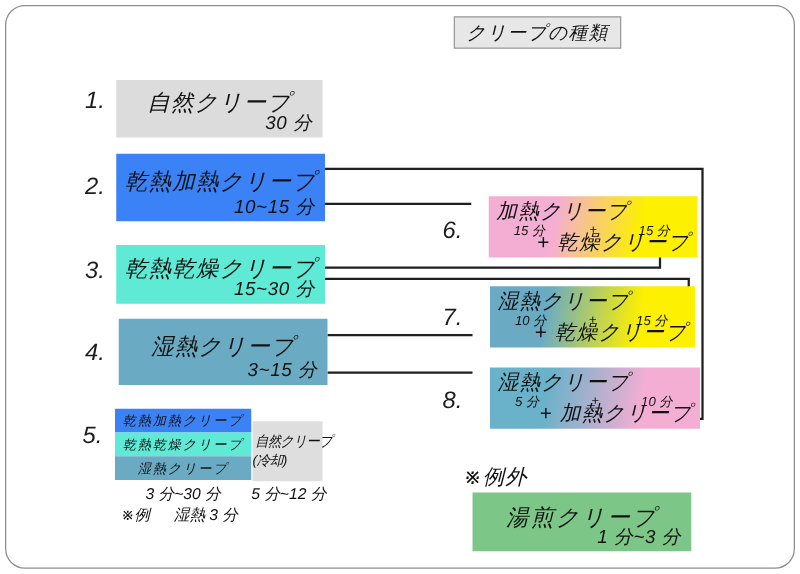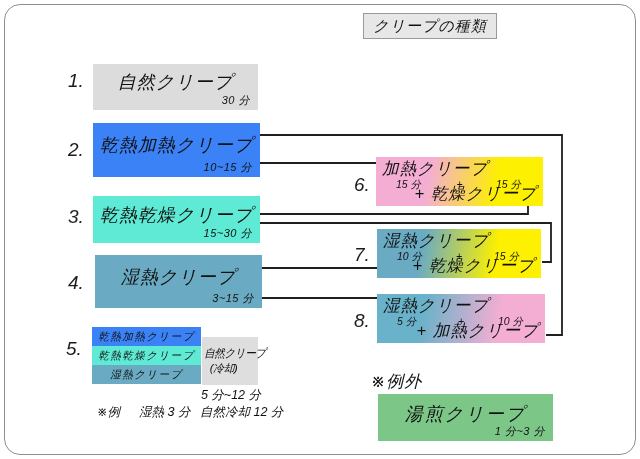--- a/index.html
+++ b/index.html
@@ -6,37 +6,37 @@
   body{font-family:"Liberation Sans","DejaVu Sans",sans-serif;color:#111;}
   .canvas{position:relative;width:640px;height:459px;background:#fff;overflow:hidden;}
   .frame{position:absolute;left:4px;top:4px;width:630px;height:449px;border:1.5px solid #8e8e8e;border-radius:16px;}
   .lines{position:absolute;left:0;top:0;z-index:0;}
   .abs{position:absolute;box-sizing:border-box;z-index:1;font-style:italic;}
   .titlebox{left:363px;top:13px;width:134px;height:26px;background:#e7e7e7;border:1px solid #9a9a9a;
             display:flex;align-items:center;justify-content:center;font-size:15px;letter-spacing:1px;}
   .num{font-size:19px;color:#1c1c1c;z-index:1;}
   .step{display:flex;align-items:center;justify-content:center;padding-bottom:10px;}
   .step .lab{font-size:18px;letter-spacing:1px;}
-  .time{position:absolute;right:8px;bottom:2px;font-size:11px;letter-spacing:0.5px;}
+  .time{position:absolute;right:8px;bottom:2px;font-size:15px;letter-spacing:0.5px;}
   .bg-gray{background:#dcdcdc;}
   .bg-pink{background:#3b82f6;}
   .bg-yellow{background:#5eead4;}
   .bg-teal{background:#68accc;background:#6aabc3;}
   .bg-green{background:#7cc787;}
   .g-pink-yellow{background:linear-gradient(100deg,#f4aed3 32%,#fdf000 72%);}
   .g-teal-yellow{background:linear-gradient(100deg,#6aabc3 28%,#fdf000 72%);}
   .g-teal-pink{background:linear-gradient(100deg,#6ab2c9 28%,#f4aed3 72%);}
   .layer{width:109px;height:19px;display:flex;align-items:center;justify-content:center;
          font-size:10.5px;letter-spacing:1.5px;}
   .coolbox{left:202px;top:337px;width:56px;height:48px;background:#dedede;padding-top:9px;text-align:center;}
   .coolbox .cl{font-size:11.5px;letter-spacing:-0.5px;transform:scaleX(0.92);white-space:nowrap;}
-  .coolbox .cs{font-size:11px;text-align:center;padding-right:13px;letter-spacing:-0.5px;}
+  .coolbox .cs{font-size:11px;text-align:left;padding-right:13px;letter-spacing:-0.5px;}
   .range{font-size:12.5px;text-align:center;}
   .exnote{font-size:12.5px;white-space:nowrap;}
-  .combo{height:49px;}
+  .combo{height:49px;margin-left:15px;}
   .combo .first{position:absolute;left:6px;top:1px;font-size:16.5px;letter-spacing:1px;}
   .combo .second{position:absolute;right:6px;bottom:1px;font-size:16.5px;letter-spacing:1px;}
   .combo .mini{position:absolute;top:21px;font-size:10.5px;}
   .combo .t1{left:20px;}
   .combo .plus{left:50%;transform:translateX(-50%);}
   .combo .t2{right:22px;}
   .exh{font-size:17px;letter-spacing:1px;}
   .greenbox{display:flex;align-items:center;justify-content:center;padding-bottom:8px;}
   .greenbox .lab{font-size:18px;letter-spacing:2px;}
 </style>
@@ -84,24 +84,24 @@
   <div class="abs num" style="left:66px;top:338px;">5.</div>
   <div class="abs" style="left:92px;top:327px;">
     <div class="layer bg-pink">乾熱加熱クリープ</div>
     <div class="layer bg-yellow">乾熱乾燥クリープ</div>
     <div class="layer bg-teal">湿熱クリープ</div>
   </div>
   <div class="abs coolbox">
     <div class="cl">自然クリープ</div>
     <div class="cs">(冷却)</div>
   </div>
+  <div class="abs range" style="left:92px;top:387px;width:109px;">3 分~30 分</div>
   <div class="abs range" style="left:196px;top:387px;width:70px;">5 分~12 分</div>
   <div class="abs exnote" style="left:97px;top:404px;">※例</div>
   <div class="abs exnote" style="left:139px;top:404px;">湿熱 3 分</div>
-  <div class="abs exnote" style="left:200px;top:404px;">自然冷却 12 分</div>
 
   <div class="abs num" style="left:354px;top:174px;">6.</div>
   <div class="abs combo g-pink-yellow" style="left:376px;top:157px;width:167px;">
     <span class="first">加熱クリープ</span>
     <span class="mini t1">15 分</span>
     <span class="mini plus">+</span>
     <span class="mini t2">15 分</span>
     <span class="second">+ 乾燥クリープ</span>
   </div>
 

